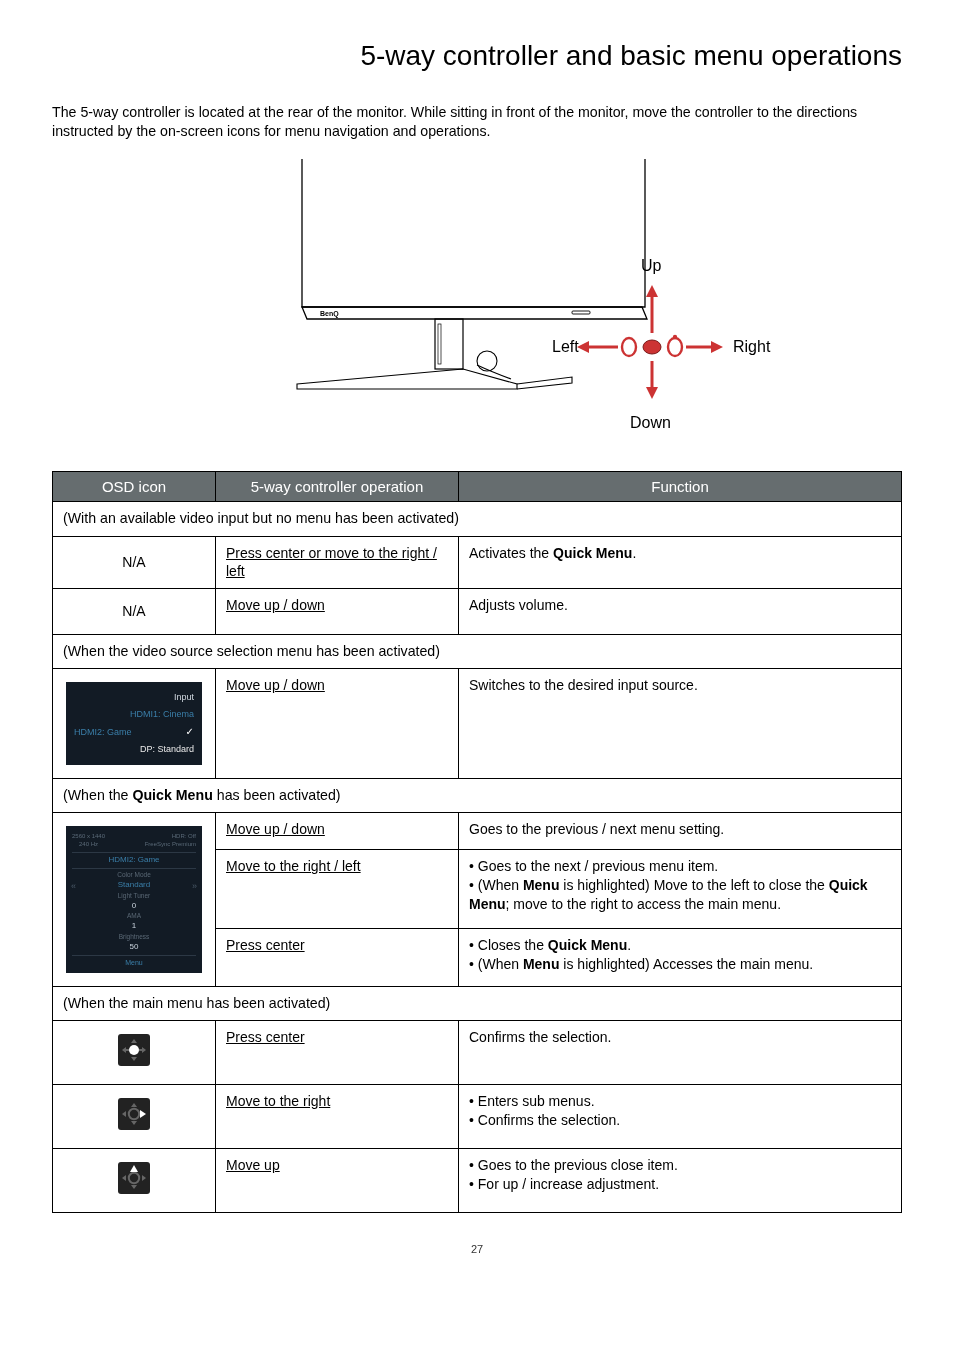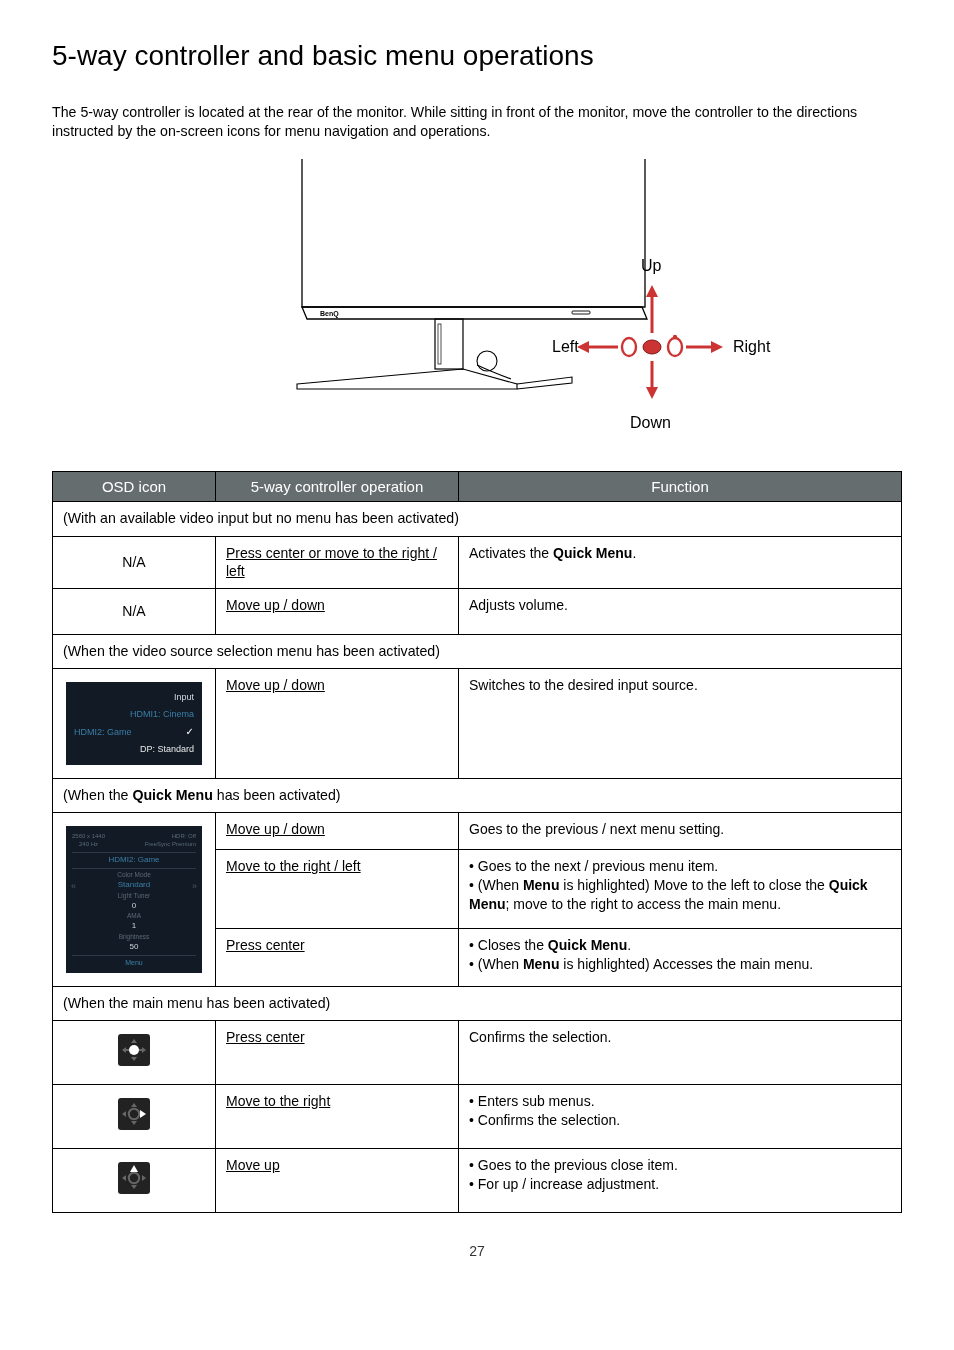--- a/index.html
+++ b/index.html
@@ -8,20 +8,21 @@
     margin: 0 auto;
     padding: 40px 52px;
     font-family: Arial, Helvetica, sans-serif;
     color: #000;
     background: #fff;
   }
   h1 {
     font-size: 28px;
     font-weight: normal;
     margin-bottom: 8px;
+    text-align: right;
   }
   .intro {
     font-size: 14.2px;
     line-height: 1.35;
     margin-bottom: 18px;
     margin-top: 31px;
   }
   .diagram-wrap {
     text-align: center;
     margin-bottom: 28px;
@@ -109,21 +110,21 @@
     width: 32px;
     height: 32px;
     background: #222;
     border-radius: 3px;
     position: relative;
   }
   .dir-icon svg { position: absolute; inset: 0; }
   strong { font-weight: bold; }
   .page-num {
     text-align: center;
-    font-size: 14px;
+    font-size: 11px;
     color: #333;
     margin-top: 30px;
   }
 </style>
 </head>
 <body>
 
 <h1>5-way controller and basic menu operations</h1>
 <p class="intro">The 5-way controller is located at the rear of the monitor. While sitting in front of the monitor, move the controller to the directions instructed by the on-screen icons for menu navigation and operations.</p>
 

